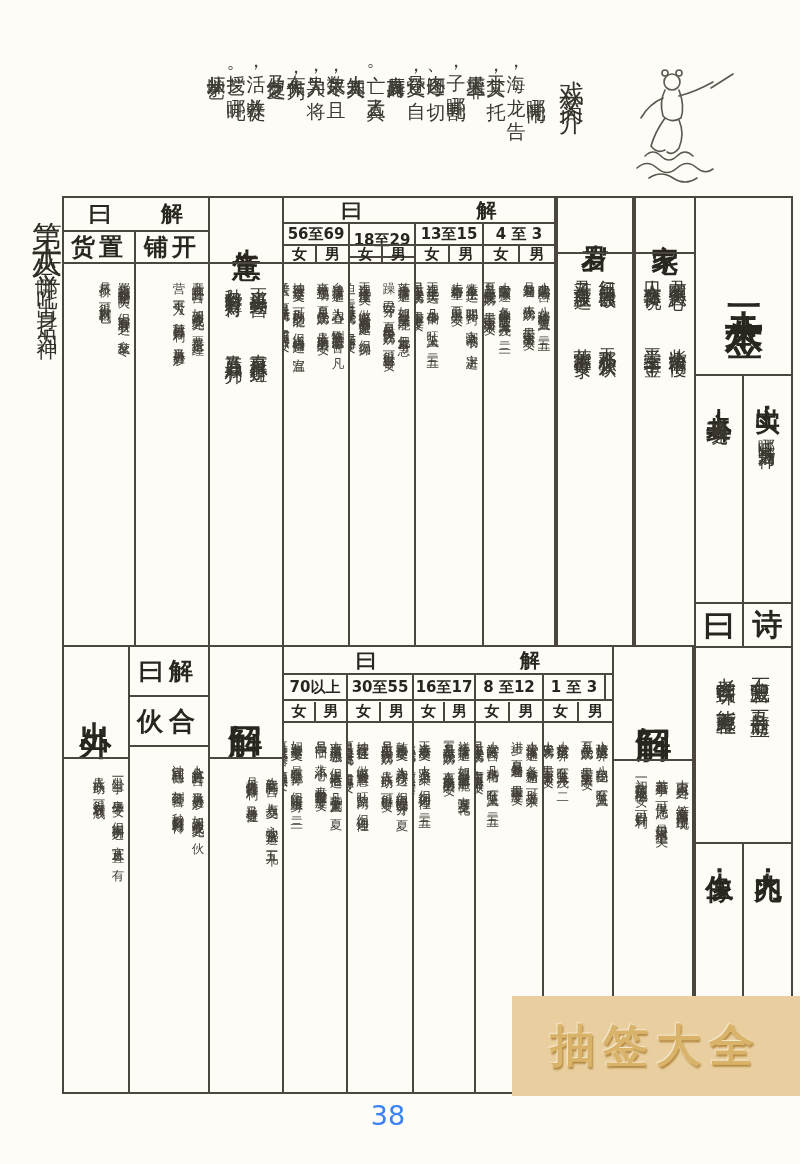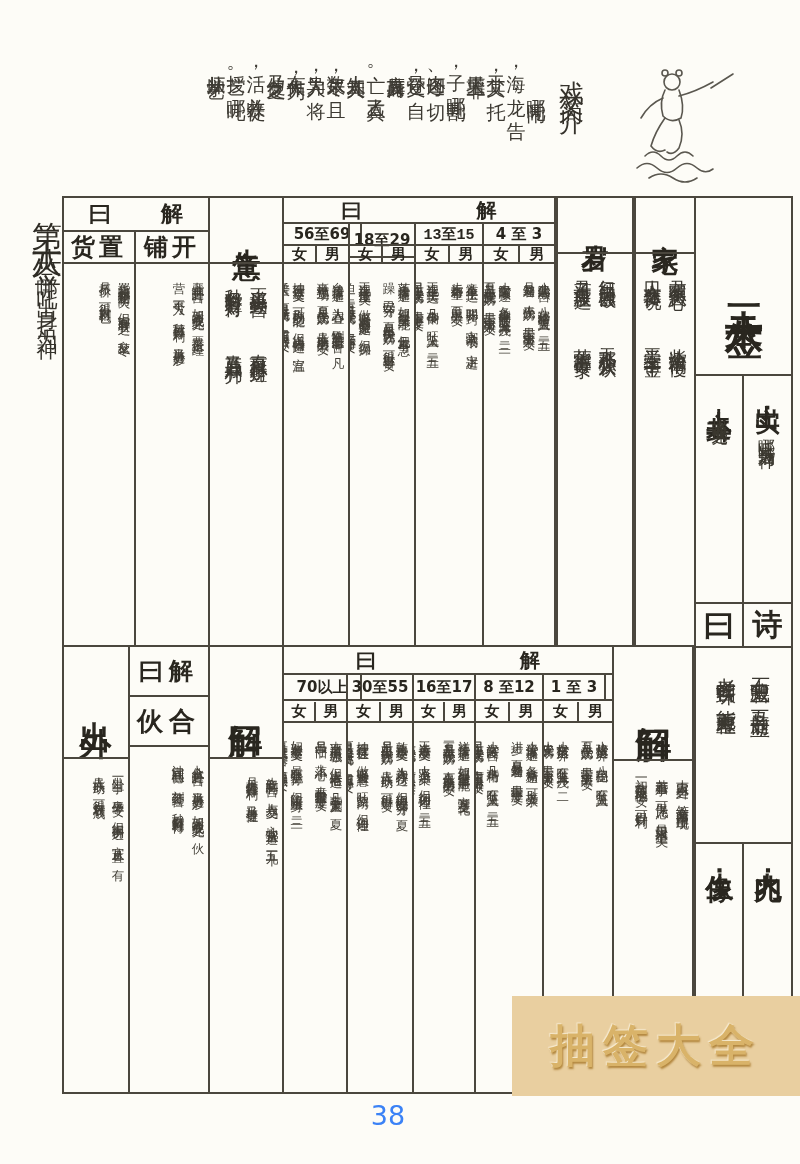--- a/index.html
+++ b/index.html
@@ -109,21 +109,21 @@
       <div class="ql">春夏可得小财经</div>
       <div class="ql">肖马五八厚利升</div>
     </div>
   </div>
 
   <div class="cell spanhdr" style="left:282px;top:196px;width:274px;height:28px;font-size:20px;">
     <span>曰</span>
     <span>解</span>
   </div>
 
-  <div class="cell hdr rlabel" style="left:282px;top:222px;width:80px;height:24px;">56至69</div>
+  <div class="cell hdr rlabel" style="left:282px;top:222px;width:68px;height:24px;">56至69</div>
   <div class="cell grow" style="left:282px;top:244px;width:68px;height:20px;">
     <span>女</span>
     <span>男</span>
   </div>
   <div class="cell vflex" style="left:282px;top:262px;width:68px;height:385px;">
     <div class="vl">台造步运亨通 为人心直 性刚恐惹是非口舌 凡</div>
     <div class="vl">事站稳立场 夏月小疾无妨 贵人扶助出入平安</div>
     <div class="sp"></div>
     <div class="vl">坤造行运交泰 可称内助之能 但嫌心内操迫 宜温</div>
     <div class="vl">柔大量 夏月暗疾无妨 吉星照身出入平安</div>
@@ -135,21 +135,21 @@
     <span>男</span>
   </div>
   <div class="cell vflex" style="left:348px;top:262px;width:68px;height:385px;">
     <div class="vl">英造步运亨通 如红日当空虽才能 但凡事不可急</div>
     <div class="vl">躁 安已守分 夏月小疾口舌无妨 可得财喜平安</div>
     <div class="sp"></div>
     <div class="vl">玉造现年运度佳美 做事贤淑有助益家庭 但勿操</div>
     <div class="vl">迫 二三五月虽有小疾无妨 幸吉星守命平安</div>
   </div>
 
-  <div class="cell hdr rlabel" style="left:414px;top:222px;width:70px;height:24px;font-family:Liberation Mono, monospace;">13至15</div>
+  <div class="cell hdr rlabel" style="left:414px;top:222px;width:70px;height:24px;">13至15</div>
   <div class="cell grow" style="left:414px;top:244px;width:70px;height:20px;">
     <span>女</span>
     <span>男</span>
   </div>
   <div class="cell vflex" style="left:414px;top:262px;width:70px;height:385px;">
     <div class="vl">童造今年上运 聪明开窍 宜入学读书 定卜进</div>
     <div class="vl">步远有希望 而且出入平安</div>
     <div class="sp"></div>
     <div class="vl">玉造现年上美运 凡事伶俐 旺益上人 二三五</div>
     <div class="vl">月虽有小皮疾无妨 吉星守度平安</div>
@@ -231,21 +231,21 @@
   <div class="cell vflex" style="left:208px;top:757px;width:76px;height:337px;gap:7px;">
     <div class="vl">生意取利叶吉 与人交易 心地宜从正道 五九十一</div>
     <div class="vl">月扩大经营得厚利 肖马者更佳</div>
   </div>
 
   <div class="cell spanhdr" style="left:282px;top:645px;width:332px;height:30px;font-size:20px;">
     <span>曰</span>
     <span>解</span>
   </div>
 
-  <div class="cell hdr rlabel" style="left:282px;top:673px;width:80px;height:28px;">70以上</div>
+  <div class="cell hdr rlabel" style="left:282px;top:673px;width:66px;height:28px;">70以上</div>
   <div class="cell grow" style="left:282px;top:699px;width:66px;height:24px;">
     <span>女</span>
     <span>男</span>
   </div>
   <div class="cell vflex" style="left:282px;top:721px;width:66px;height:373px;">
     <div class="vl">吉造老运虽忠诚 但嫌人老性迫 凡事宽宠大量 夏</div>
     <div class="vl">月虽守旧 上落小心 幸卦中吉星守度平安</div>
     <div class="sp"></div>
     <div class="vl">妇造老运交泰 虽有旺益子孙 但防暗疾上身 二三</div>
     <div class="vl">五月有灾疾无至大害 福星扶照平安</div>

